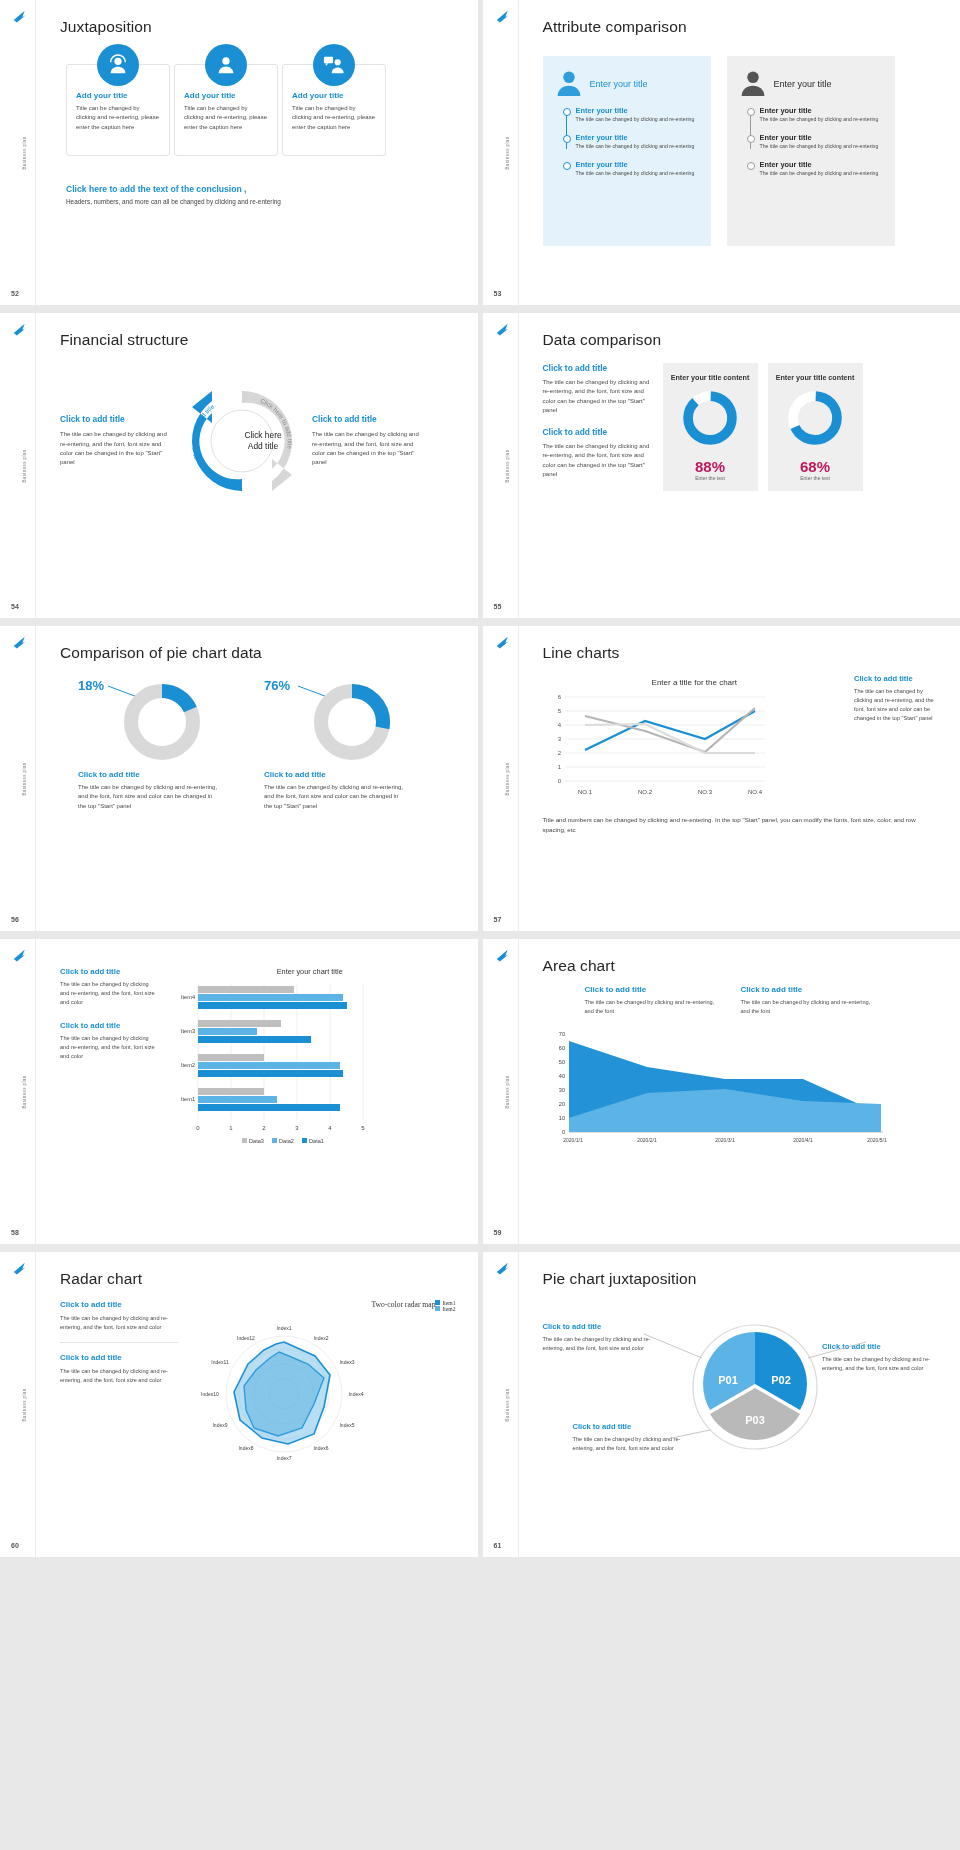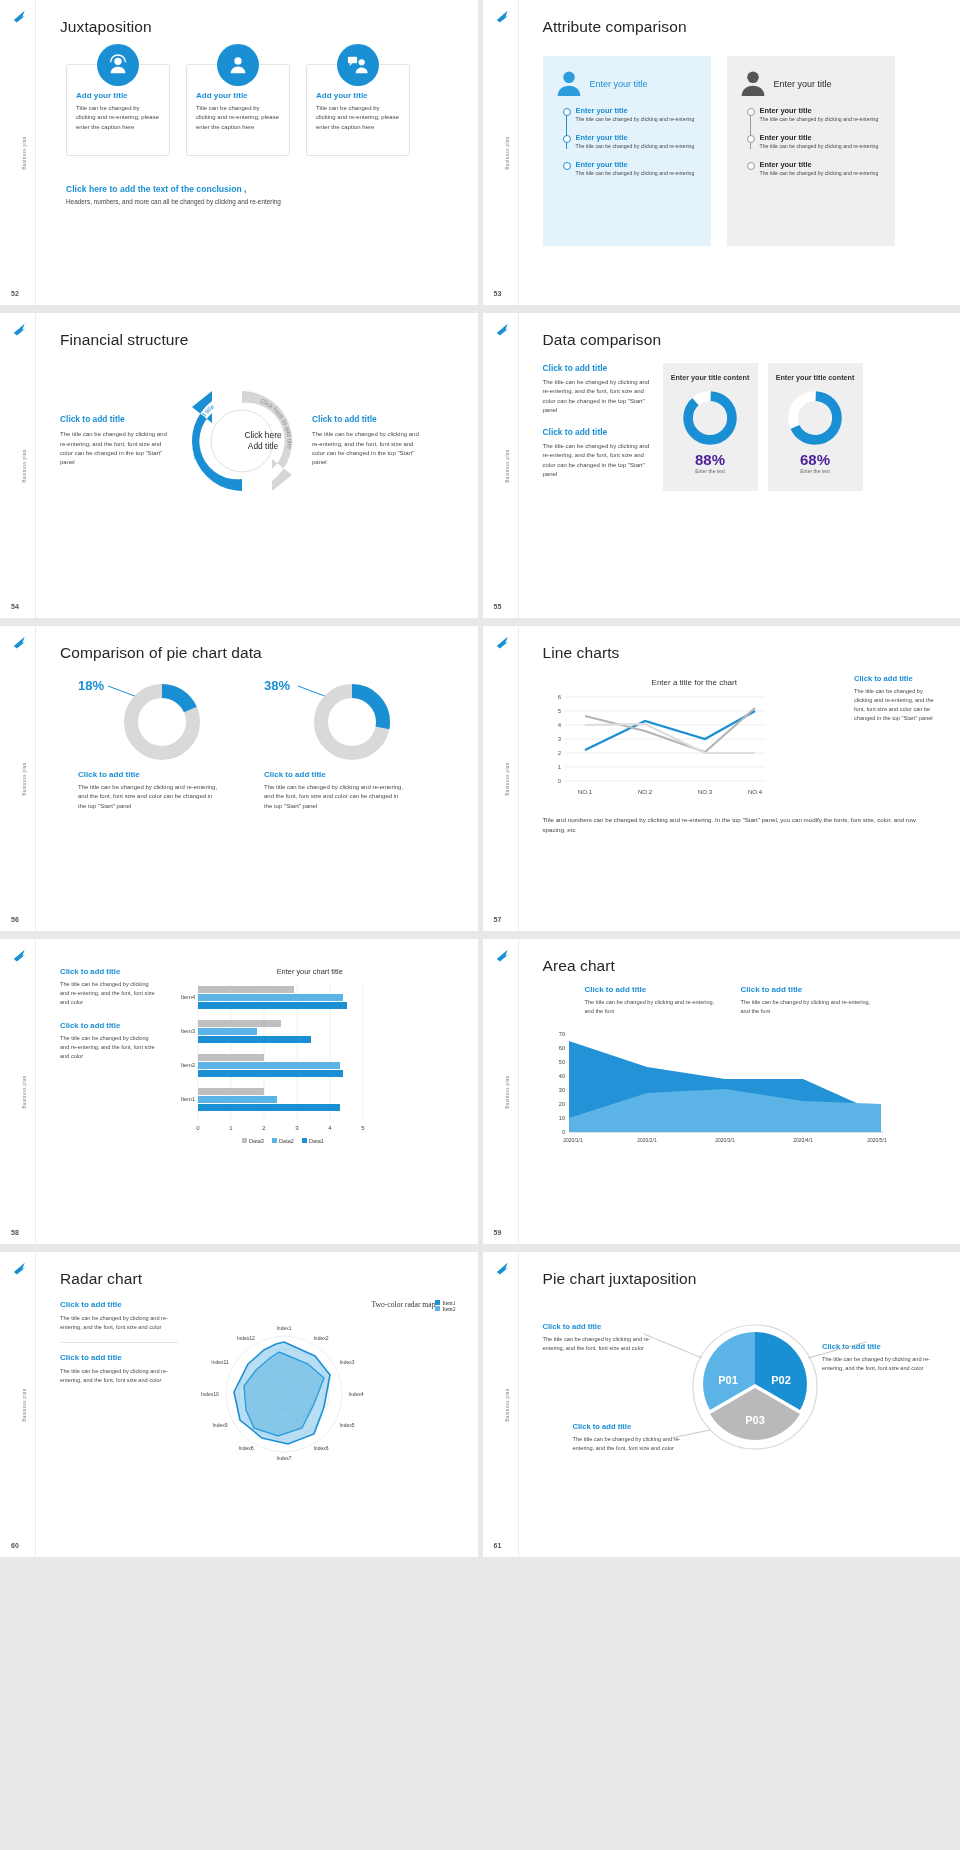--- a/index.html
+++ b/index.html
@@ -60,21 +60,21 @@
     font-size: 15.5px;
     color: #262626;
     font-weight: 400;
     letter-spacing: .1px;
     margin-bottom: 4px;
   }
   .tiny { font-size: 6px; color: #4a4a4a; line-height: 1.55; }
   .tiny2 { font-size: 5.6px; color: #4a4a4a; line-height: 1.6; }
 
   
-  .cards { display: flex; gap: 16px; margin-top: 28px; padding-left: 6px; }
+  .cards { display: flex; gap: 4px; margin-top: 28px; padding-left: 6px; }
   .card {
     width: 104px; height: 92px;
     border: 1px solid #e3e3e3;
     border-radius: 3px;
     padding: 26px 9px 8px 9px;
     position: relative;
   }
   .card-ico {
     position: absolute;
     top: -21px; left: 50%;
@@ -129,21 +129,21 @@
 
   
   .dc { display: flex; gap: 10px; margin-top: 14px; }
   .dc-left { width: 110px; }
   .dc-left h4 { font-size: 8.4px; color: #1b8fd4; margin-bottom: 5px; }
   .dc-left .blk { margin-bottom: 12px; }
   .dbox {
     width: 95px; background: #efefef; padding: 10px 6px 8px 6px; text-align: center;
   }
   .dbox .h { font-size: 7.2px; color: #333; font-weight: bold; line-height: 1.4; }
-  .dbox .pct { font-size: 15px; font-weight: bold; color: #4c1d95; margin-top: 4px; }
+  .dbox .pct { font-size: 15px; font-weight: bold; color: #be185d; margin-top: 11px; }
   .dbox .sub { font-size: 5px; color: #666; }
 
   
   .pies { display: flex; gap: 46px; margin-top: 16px; padding-left: 18px; }
   .piecol { width: 140px; }
   .piecol .lbl { font-size: 13px; font-weight: bold; color: #1b8fd4; }
   .piecol h4 { font-size: 8px; color: #1b8fd4; margin: 8px 0 4px; }
 
   
   .lc { display: flex; gap: 8px; margin-top: 12px; }
@@ -413,21 +413,21 @@
                 <circle r="31" fill="none" stroke="#1b8fd4" stroke-width="14" stroke-dasharray="35.8 158.9" transform="rotate(-90)"></circle>
               </g>
             </svg>
           </div>
           <h4>Click to add title</h4>
           <div class="tiny">The title can be changed by clicking and re-entering, and the font, font size and color can be changed in the top "Start" panel</div>
         </div>
 
         <div class="piecol">
           <div style="display:flex;align-items:flex-start;gap:4px;">
-            <div class="lbl">38%</div>
+            <div class="lbl">76%</div>
             <svg width="104" height="84" viewBox="0 0 104 84">
               <line x1="4" y1="8" x2="36" y2="20" stroke="#1b8fd4" stroke-width="1"></line>
               <g transform="translate(58,44)">
                 <circle r="31" fill="none" stroke="#d9d9d9" stroke-width="14"></circle>
                 <circle r="31" fill="none" stroke="#1b8fd4" stroke-width="14" stroke-dasharray="54.5 140.2" transform="rotate(-90)"></circle>
               </g>
             </svg>
           </div>
           <h4>Click to add title</h4>
           <div class="tiny">The title can be changed by clicking and re-entering, and the font, font size and color can be changed in the top "Start" panel</div>

